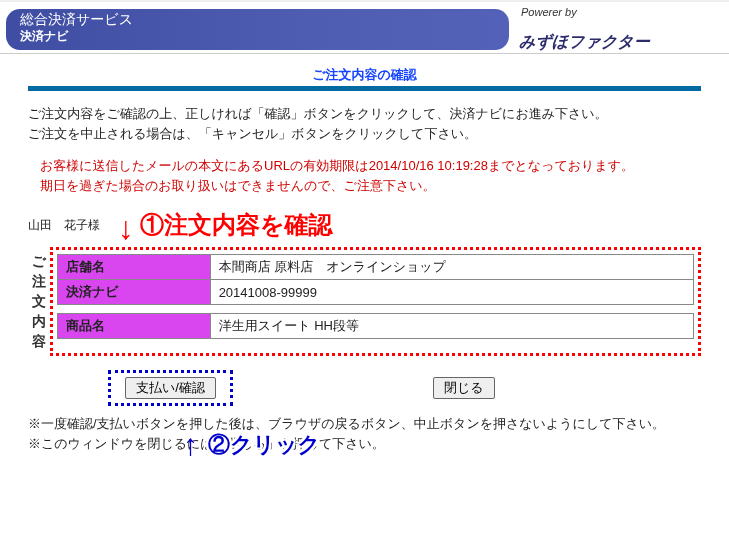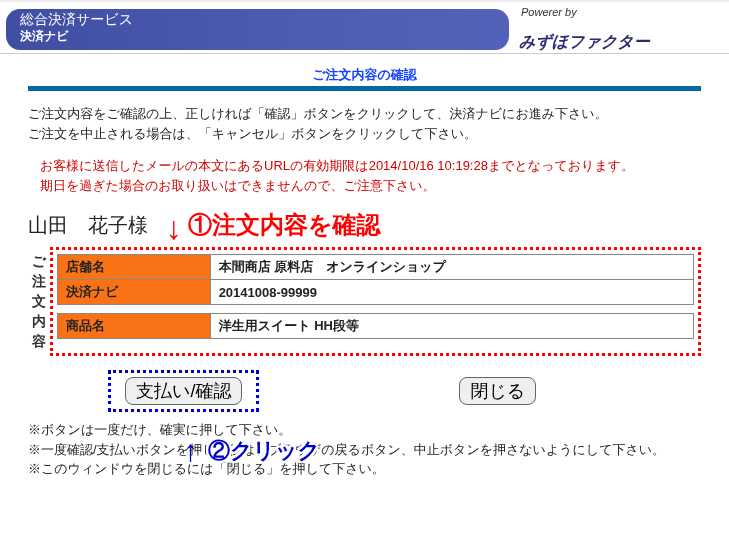--- a/index.html
+++ b/index.html
@@ -86,21 +86,21 @@
     margin-top: 14px;
   }
   .warning p { margin: 2px 12px; }
 
   .customer-row {
     display: flex;
     align-items: center;
     margin-top: 14px;
     gap: 18px;
   }
-  .customer-name { font-size: 20px; }
+  .customer-name { font-size: 12px; }
 
   .big-annot1 {
     color: #ff0000;
     font-size: 24px;
     font-weight: bold;
     display: flex;
     align-items: center;
     gap: 6px;
   }
   .down-arrow {
@@ -133,49 +133,49 @@
   table.info {
     width: 100%;
     border-collapse: collapse;
     margin-bottom: 8px;
   }
   table.info th, table.info td {
     border: 1px solid #888;
     padding: 3px 8px;
     font-size: 13px;
     text-align: left;
-    font-weight: bold;
+    font-weight: normal;
   }
   table.info th {
-    background: #f97316;
+    background: #d946ef;
     width: 24%;
     font-weight: bold;
   }
 
   
   .button-row {
     margin-top: 14px;
     display: flex;
     align-items: center;
     position: relative;
   }
   .btn-holder {
     border: 3px dotted #0000cc;
     padding: 4px 14px;
     margin-left: 80px;
     display: inline-block;
     position: relative;
   }
   .confirm-btn, .close-btn {
     font-family: Liberation Sans, sans-serif;
-    font-size: 18px;
+    font-size: 13px;
     padding: 1px 10px;
     background: #efefef;
     border: 1px solid #666;
-    border-radius: 8px;
+    border-radius: 2px;
     cursor: pointer;
   }
   .close-btn {
     margin-left: 200px;
   }
 
   .notes {
     margin-top: 8px;
     font-size: 13px;
     line-height: 1.5;
@@ -273,21 +273,20 @@
     </div>
 
     <div class="button-row">
       <span class="btn-holder">
         <button class="confirm-btn">支払い/確認</button>
       </span>
       <button class="close-btn">閉じる</button>
     </div>
 
     <div class="notes">
-      <div>※ボタンは一度だけ、確実に押して下さい。</div>
       <div>※一度確認/支払いボタンを押した後は、ブラウザの戻るボタン、中止ボタンを押さないようにして下さい。</div>
       <div>※このウィンドウを閉じるには「閉じる」を押して下さい。</div>
 
       <div class="annot2-wrap">
         <span class="up-arrow">↑</span>
         <span class="annot2-text">②クリック</span>
       </div>
     </div>
 
   </div>

